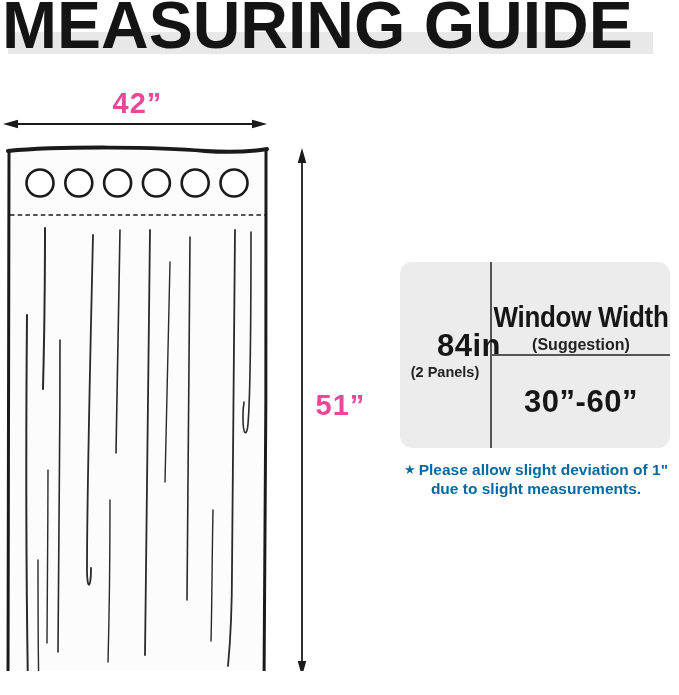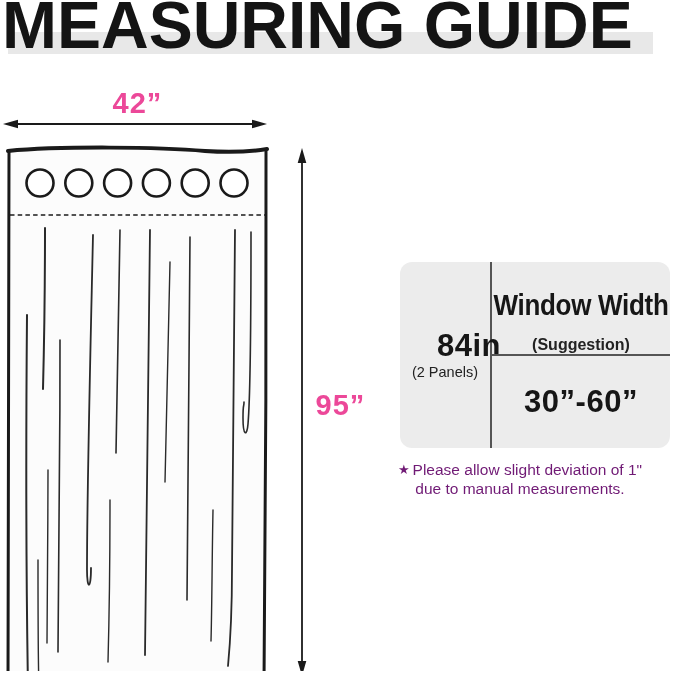--- a/index.html
+++ b/index.html
@@ -29,36 +29,36 @@
   
   .size-table{
     position:absolute;left:400px;top:262px;width:270px;height:186px;z-index:4;
     background:#ececec;border-radius:12px;display:flex;
   }
   .table-cell-left{
     width:90px;flex:0 0 90px;border-right:2px solid #555;
     display:flex;flex-direction:column;align-items:center;justify-content:center;
   }
   .panel-size{font-size:31px;font-weight:700;line-height:1.05;color:#161616;letter-spacing:.5px;margin-left:48px;}
-  .panel-note{font-size:14.5px;font-weight:400;color:#222;margin-top:1px;}
+  .panel-note{font-size:14.5px;font-weight:700;color:#222;margin-top:1px;}
   .table-col-right{flex:1;display:flex;flex-direction:column;}
   .table-cell-header{
     height:92px;flex:0 0 92px;border-bottom:2px solid #555;
     display:flex;flex-direction:column;align-items:center;justify-content:flex-end;
   }
   .col-header{font-size:26px;font-weight:700;line-height:1.05;color:#161616;white-space:nowrap;letter-spacing:-.3px;transform:scaleY(1.12);}
-  .col-subheader{font-size:16px;font-weight:600;color:#222;margin-top:17px;}
+  .col-subheader{font-size:16px;font-weight:600;color:#222;margin-top:5px;}
   .table-cell-range{
     flex:1;display:flex;align-items:center;justify-content:center;
   }
   .range-value{font-size:31px;font-weight:700;color:#161616;letter-spacing:.5px;}
   
   .footnote{
-    position:absolute;left:376px;top:461px;width:288px;z-index:4;
-    text-align:center;font-size:15.5px;line-height:18px;font-weight:400;color:#701a75;
+    position:absolute;left:392px;top:461px;width:288px;z-index:4;
+    text-align:center;font-size:15.5px;line-height:18px;font-weight:700;color:#0369a1;
   }
   .star{font-size:13px;position:relative;top:-1px;margin-right:3px;}
 </style>
 </head>
 <body>
 
 <div class="stage">
 
   <div class="title-highlight"></div>
   <h1 class="page-title">MEASURING GUIDE</h1>
@@ -109,36 +109,36 @@
     </g>
 
     <g stroke="#1a1a1a" fill="#1a1a1a">
       <line x1="302" y1="160" x2="302" y2="664" stroke-width="1.8"></line>
       <polygon points="302,148 297.7,163 306.3,163" stroke="none"></polygon>
       <polygon points="302,676 297.7,661 306.3,661" stroke="none"></polygon>
     </g>
   </svg>
 
   <div class="dim-label width-label">42”</div>
-  <div class="dim-label height-label">95”</div>
+  <div class="dim-label height-label">51”</div>
 
   <div class="size-table">
     <div class="table-cell-left">
       <div class="panel-size">84in</div>
       <div class="panel-note">(2 Panels)</div>
     </div>
     <div class="table-col-right">
       <div class="table-cell-header">
         <div class="col-header">Window Width</div>
         <div class="col-subheader">(Suggestion)</div>
       </div>
       <div class="table-cell-range">
         <div class="range-value">30”-60”</div>
       </div>
     </div>
   </div>
 
   <div class="footnote">
     <div><span class="star">★</span><span>Please allow slight deviation of 1"</span></div>
-    <div>due to manual measurements.</div>
+    <div>due to slight measurements.</div>
   </div>
 
 </div>
 
 </body></html>

